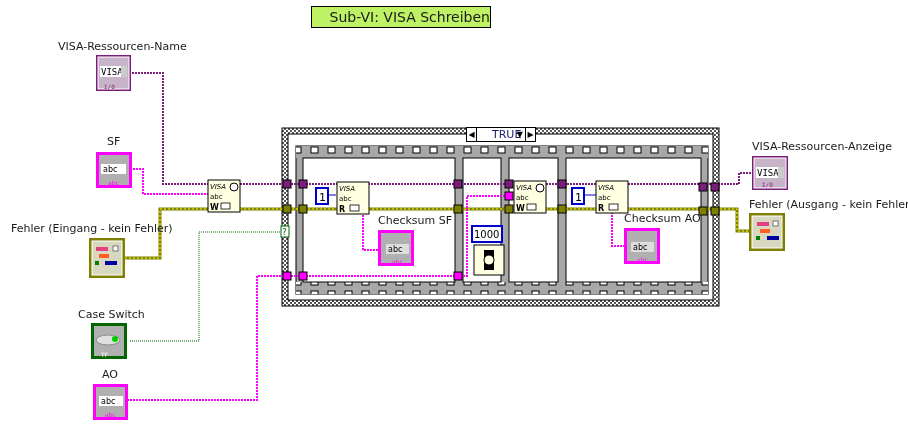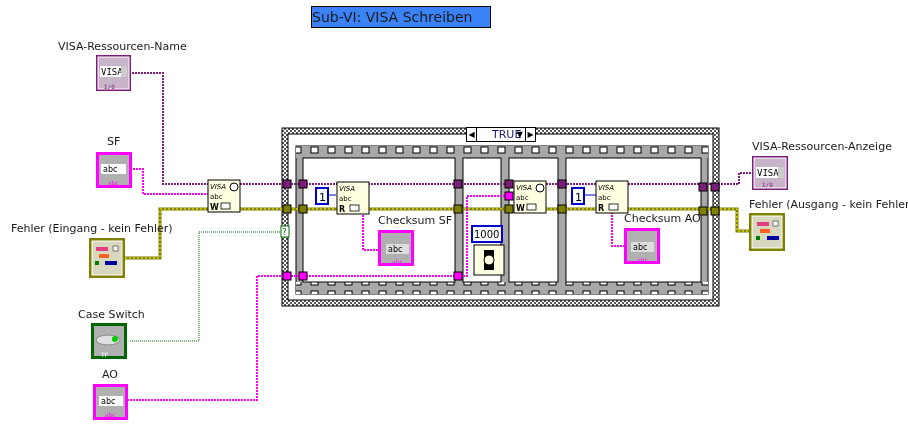--- a/index.html
+++ b/index.html
@@ -1,19 +1,19 @@
 <!DOCTYPE html>
 <html><head>
 <meta charset="utf-8">
 <style>
   html,body{margin:0;padding:0;background:#ffffff;}
   body{width:908px;height:425px;position:relative;overflow:hidden;font-family:"DejaVu Sans",sans-serif;}
   svg{position:absolute;left:0;top:0;}
   .lbl{font-family:"DejaVu Sans",sans-serif;font-size:11px;fill:#1a1a1a;}
-  .title-box{position:absolute;left:311px;top:6px;width:180px;height:22px;background:#3b82f6;border:1px solid #000;box-sizing:border-box;font-family:"DejaVu Sans",sans-serif;font-size:14px;line-height:20px;text-align:left;color:#1a1a1a;}
+  .title-box{position:absolute;left:311px;top:6px;width:180px;height:22px;background:#bef264;border:1px solid #000;box-sizing:border-box;font-family:"DejaVu Sans",sans-serif;font-size:14px;line-height:20px;text-align:right;color:#1a1a1a;}
   .case-sel{position:absolute;left:466px;top:127px;width:70px;height:15px;background:#fff;border:1px solid #000;box-sizing:border-box;font-family:"DejaVu Sans",sans-serif;font-size:11px;line-height:13px;}
   .case-sel .l,.case-sel .r{position:absolute;top:0;width:9px;height:13px;font-size:8px;text-align:center;line-height:13px;}
   .case-sel .l{left:0;border-right:1px solid #000;}
   .case-sel .r{right:0;border-left:1px solid #000;}
   .case-sel .v{position:absolute;left:25px;top:0;color:#1a1a6a;text-align:right;}
   .case-sel .dd{position:absolute;right:12px;top:0;font-size:8px;}
 </style>
 </head>
 <body>
 

